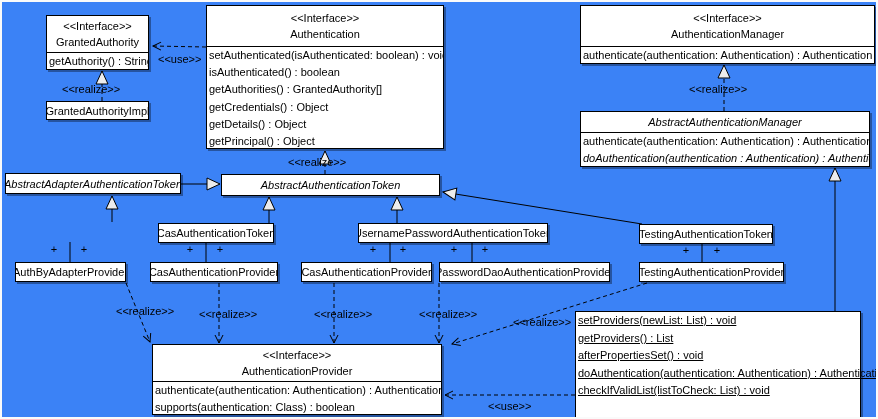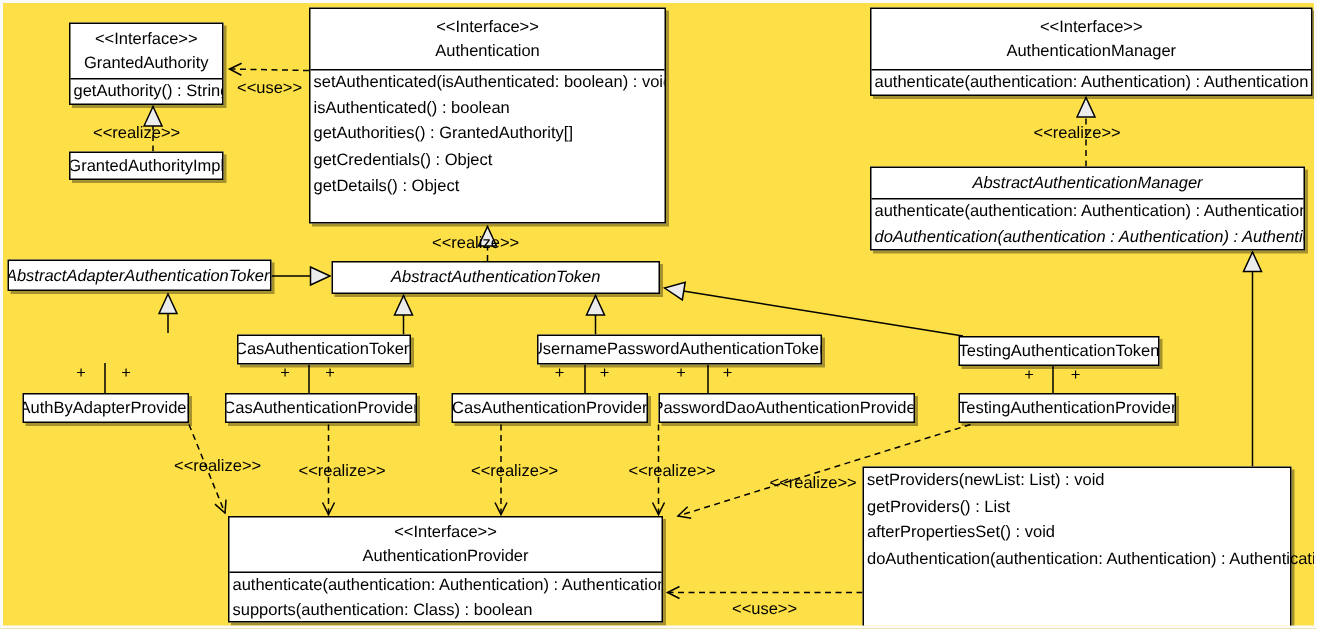--- a/index.html
+++ b/index.html
@@ -1,31 +1,31 @@
 <!DOCTYPE html>
 <html><head>
 <meta charset="utf-8">
 <style>
   html,body{margin:0;padding:0;background:#ddd;}
   .canvas{
     position:relative;width:878px;height:419px;box-sizing:border-box;
-    background:#fde047;border:2px solid #fafafa;overflow:hidden;
+    background:#3b82f6;border:2px solid #fafafa;overflow:hidden;
     font-family:"Liberation Sans",sans-serif;font-size:11px;color:#000;
   }
   svg.edges{position:absolute;left:0;top:0;width:878px;height:419px;}
   .box{
     position:absolute;background:#fff;border:1px solid #000;
     box-shadow:2px 2px 0 rgba(0,0,0,0.35);box-sizing:border-box;
   }
   .hdr{
     display:flex;flex-direction:column;align-items:center;justify-content:center;
     border-bottom:1px solid #000;line-height:16px;text-align:center;overflow:hidden;
   }
   .methods{overflow:hidden;}
-  .methods.ovf-visible{overflow:visible;}
+  .methods.ovf-visible{overflow:visible;text-decoration:underline;}
   .m{padding-left:2px;white-space:nowrap;}
   .box1{display:flex;align-items:center;justify-content:center;white-space:nowrap;overflow:hidden;}
   .it{font-style:italic;}
   .elabel{position:absolute;white-space:nowrap;}
   .plus{position:absolute;width:10px;text-align:center;}
 </style>
 </head>
 <body>
 
 <div class="canvas">
@@ -87,20 +87,21 @@
     <div class="hdr" style="height:40px">
       <div>&lt;&lt;Interface&gt;&gt;</div>
       <div>Authentication</div>
     </div>
     <div class="methods" style="line-height:17.2px">
       <div class="m">setAuthenticated(isAuthenticated: boolean) : void</div>
       <div class="m">isAuthenticated() : boolean</div>
       <div class="m">getAuthorities() : GrantedAuthority[]</div>
       <div class="m">getCredentials() : Object</div>
       <div class="m">getDetails() : Object</div>
+      <div class="m">getPrincipal() : Object</div>
     </div>
   </div>
 
   <div class="box" style="left:578px;top:3px;width:295px;height:59px">
     <div class="hdr" style="height:40px">
       <div>&lt;&lt;Interface&gt;&gt;</div>
       <div>AuthenticationManager</div>
     </div>
     <div class="methods">
       <div class="m" style="line-height:17px">authenticate(authentication: Authentication) : Authentication</div>
@@ -161,20 +162,21 @@
       <div class="m">supports(authentication: Class) : boolean</div>
     </div>
   </div>
 
   <div class="box" style="left:573px;top:309px;width:286px;height:108px">
     <div class="methods ovf-visible" style="line-height:17.5px">
       <div class="m">setProviders(newList: List) : void</div>
       <div class="m">getProviders() : List</div>
       <div class="m">afterPropertiesSet() : void</div>
       <div class="m">doAuthentication(authentication: Authentication) : Authentication</div>
+      <div class="m">checkIfValidList(listToCheck: List) : void</div>
     </div>
   </div>
 
   <div class="elabel" style="left:156px;top:51px">&lt;&lt;use&gt;&gt;</div>
   <div class="elabel" style="left:486px;top:398px">&lt;&lt;use&gt;&gt;</div>
   <div class="elabel" style="left:60px;top:81px">&lt;&lt;realize&gt;&gt;</div>
   <div class="elabel" style="left:286px;top:154px">&lt;&lt;realize&gt;&gt;</div>
   <div class="elabel" style="left:687px;top:81px">&lt;&lt;realize&gt;&gt;</div>
   <div class="elabel" style="left:114px;top:303px">&lt;&lt;realize&gt;&gt;</div>
   <div class="elabel" style="left:197px;top:306px">&lt;&lt;realize&gt;&gt;</div>

